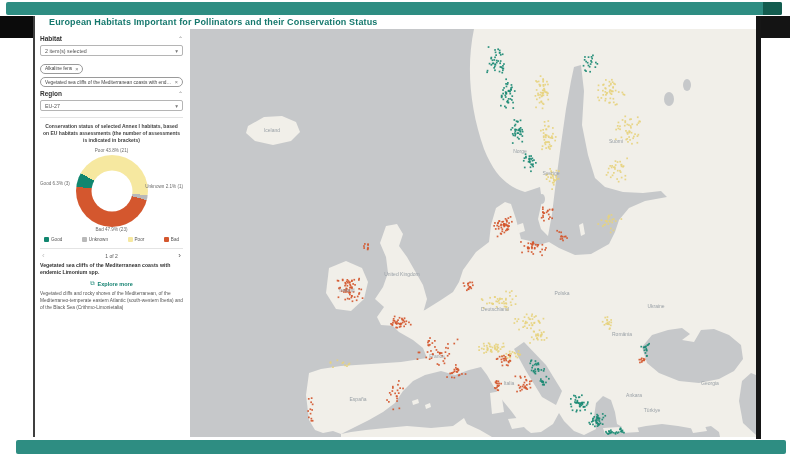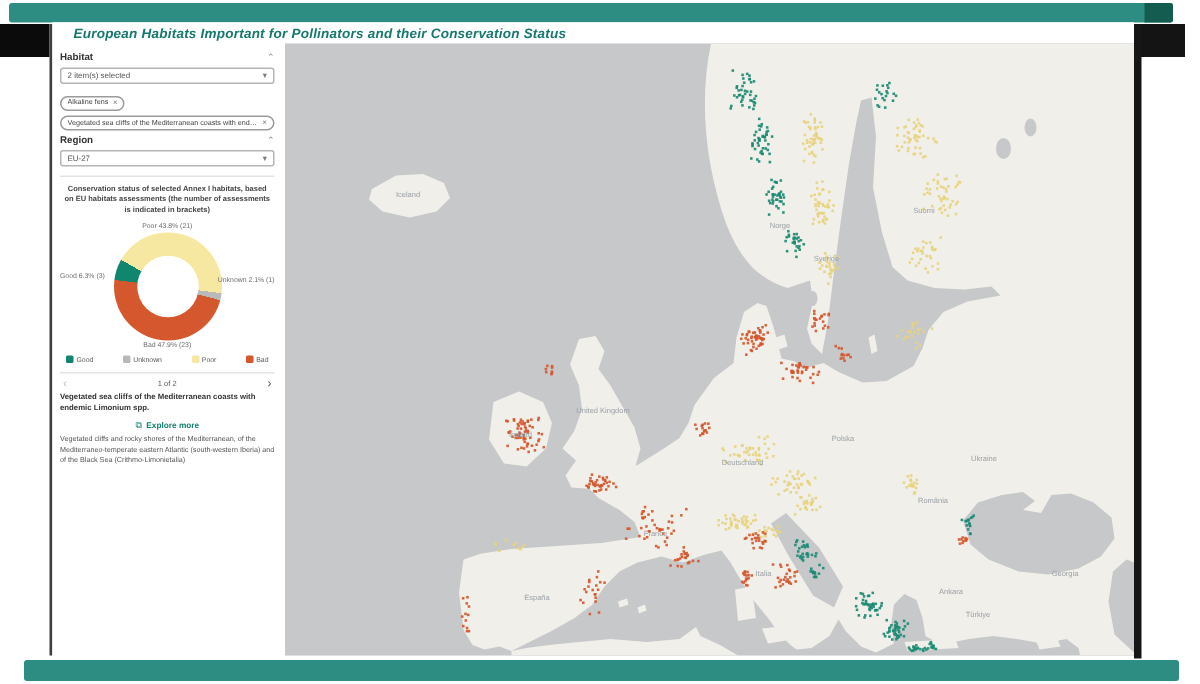--- a/index.html
+++ b/index.html
@@ -10,21 +10,21 @@
   .accent-top { position:absolute; left:6px; top:2px; width:776px; height:13px; background:#2e8d82; border-radius:2px; }
   .accent-top-cap { position:absolute; left:763px; top:2px; width:19px; height:13px; background:#135c4f; border-radius:0 2px 2px 0; }
   .accent-bottom { position:absolute; left:16px; top:440px; width:770px; height:14px; background:#2e8d82; border-radius:2px; }
   .corner-box-left { position:absolute; left:0; top:16px; width:33px; height:22px; background:#0b0b0b; }
   .corner-box-right { position:absolute; left:757px; top:16px; width:33px; height:22px; background:#141414; }
   .edge-line-left { position:absolute; left:33px; top:16px; width:2px; height:421px; background:#3f3f3f; }
   .edge-strip-right { position:absolute; left:756px; top:16px; width:5px; height:423px; background:#161616; }
 
   
   .app { position:absolute; left:35px; top:15px; width:721px; height:422px; background:#fff; }
-  .app-header { position:absolute; left:0; top:0; width:721px; height:14px; display:flex; align-items:center; padding-left:14px; background:#fff;font-style:italic; }
+  .app-header { position:absolute; left:0; top:0; width:721px; height:14px; display:flex; align-items:center; padding-left:14px; background:#fff; }
   .app-title { font-size:9px; font-weight:bold; color:#15786d; letter-spacing:.15px; white-space:nowrap; }
 
   
   .sidebar { position:absolute; left:0; top:14px; width:155px; height:408px; background:#fff; padding:3px 7px 0 5px; overflow:hidden; }
   .sec-head { display:flex; justify-content:space-between; align-items:center; margin-top:3px; }
   .sec-label { font-size:6.5px; font-weight:bold; color:#333; }
   .sec-chevron { font-size:6px; color:#888; line-height:4px; }
   .select { margin-top:3px; height:11px; border:1px solid #b5b5b5; border-radius:2px; display:flex; align-items:center; justify-content:space-between; padding:0 4px; background:#fff; }
   .select-value { font-size:5.3px; color:#555; white-space:nowrap; overflow:hidden; }
   .select-caret { font-size:5.5px; color:#777; }

